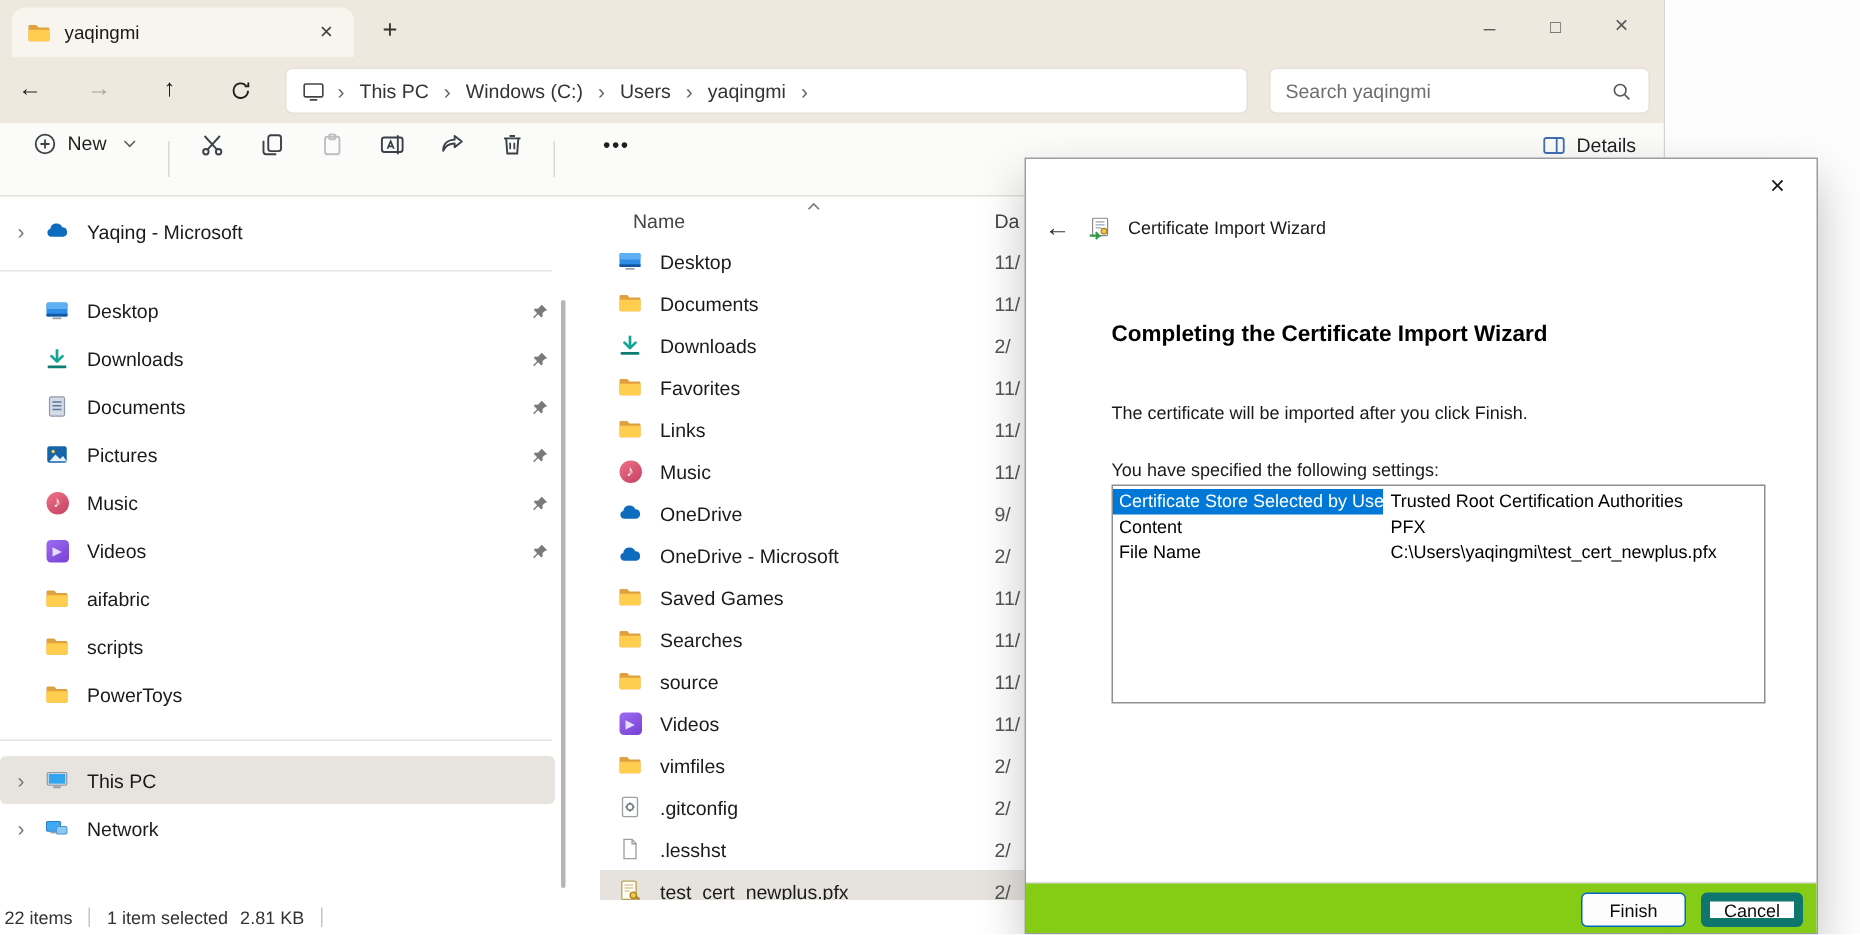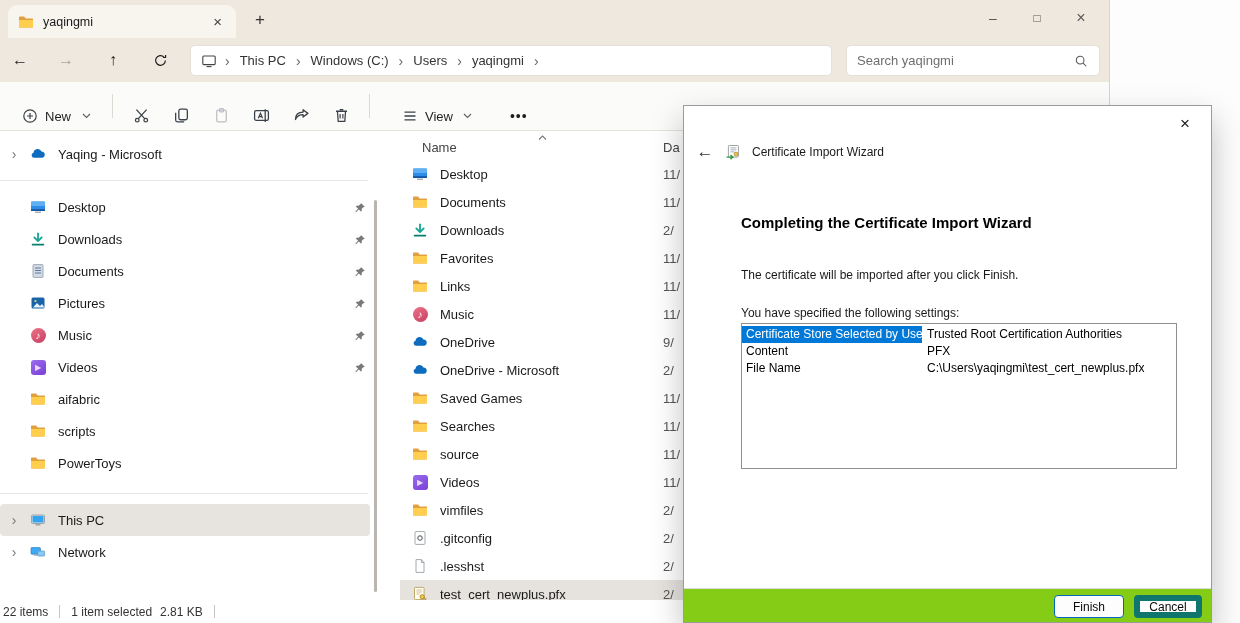--- a/index.html
+++ b/index.html
@@ -39,21 +39,21 @@
   .searchbox { position:absolute; left:846px; top:7px; width:254px; height:31px;
     background:#fff; border:1px solid #e5e0d8; border-radius:5px; display:flex;
     align-items:center; padding:0 10px; }
   .searchbox input { flex:1; border:none; outline:none; background:transparent;
     font-size:13px; color:#444; font-family:inherit; }
   .searchbox input::placeholder { color:#6e6e6e; }
 
   
   .cmdbar { position:relative; height:49px; background:#fbfbfa;
     border-bottom:1px solid #e5e2dc; display:flex; align-items:center; padding-left:12px; }
-  .cmditem { display:flex; align-items:flex-end; gap:7px; height:36px; padding:0 10px;
+  .cmditem { display:flex; align-items:flex-start; gap:7px; height:36px; padding:0 10px;
     border-radius:4px; color:#1f1f1f; font-size:13px; }
   .cmdico { width:40px; justify-content:center; }
   .cmdsep { width:1px; height:24px; background:#dcd8d2; margin:0 8px; }
   .disabled-ico svg path, .disabled-ico svg rect { stroke:#bcc0c4 !important; }
   .details-btn { position:absolute; left:1018px; top:7px; }
 
   
   .content { position:absolute; top:132px; left:0; width:1110px; bottom:23px; background:#fff; }
 
   
@@ -231,33 +231,20 @@
           </svg>
       </div>
       <div class="cmditem cmdico">
         <svg width="17" height="17" viewBox="0 0 16 16">
             <path d="M2.8 4h10.4M6.3 2.5h3.4" stroke="#3b4148" stroke-width="1.2" fill="none"></path>
             <path d="M4.2 4.2l.7 9.3h6.2l.7-9.3" fill="none" stroke="#3b4148" stroke-width="1.2"></path>
             <path d="M6.7 6.7v4.2M9.3 6.7v4.2" stroke="#3b4148" stroke-width="1.1"></path>
           </svg>
       </div>
       <div class="cmdsep"></div>
-      <div class="cmditem" style="margin-left:14px">
-        <span class="ic">
-          <svg width="16" height="16" viewBox="0 0 16 16">
-              <path d="M2.5 4.2h11M2.5 8h11M2.5 11.8h11" stroke="#3b4148" stroke-width="1.3"></path>
-            </svg>
-        </span>
-        <span>View</span>
-        <span class="ic">
-          <svg width="9" height="6" viewBox="0 0 9 6">
-              <path d="M1 1l3.5 3.5L8 1" fill="none" stroke="#5f5f5f" stroke-width="1.1"></path>
-            </svg>
-        </span>
-      </div>
       <div class="cmditem" style="margin-left:14px;font-size:14px;letter-spacing:1px">•••</div>
       <div class="cmditem details-btn">
         <span class="ic">
           <svg width="16" height="16" viewBox="0 0 16 16">
               <rect x="1.5" y="3" width="13" height="10" rx="1.5" fill="none" stroke="#3f6fb4" stroke-width="1.2"></rect>
               <path d="M9.8 3v10" stroke="#3f6fb4" stroke-width="1.2"></path>
             </svg>
         </span>
         <span>Details</span>
       </div>

